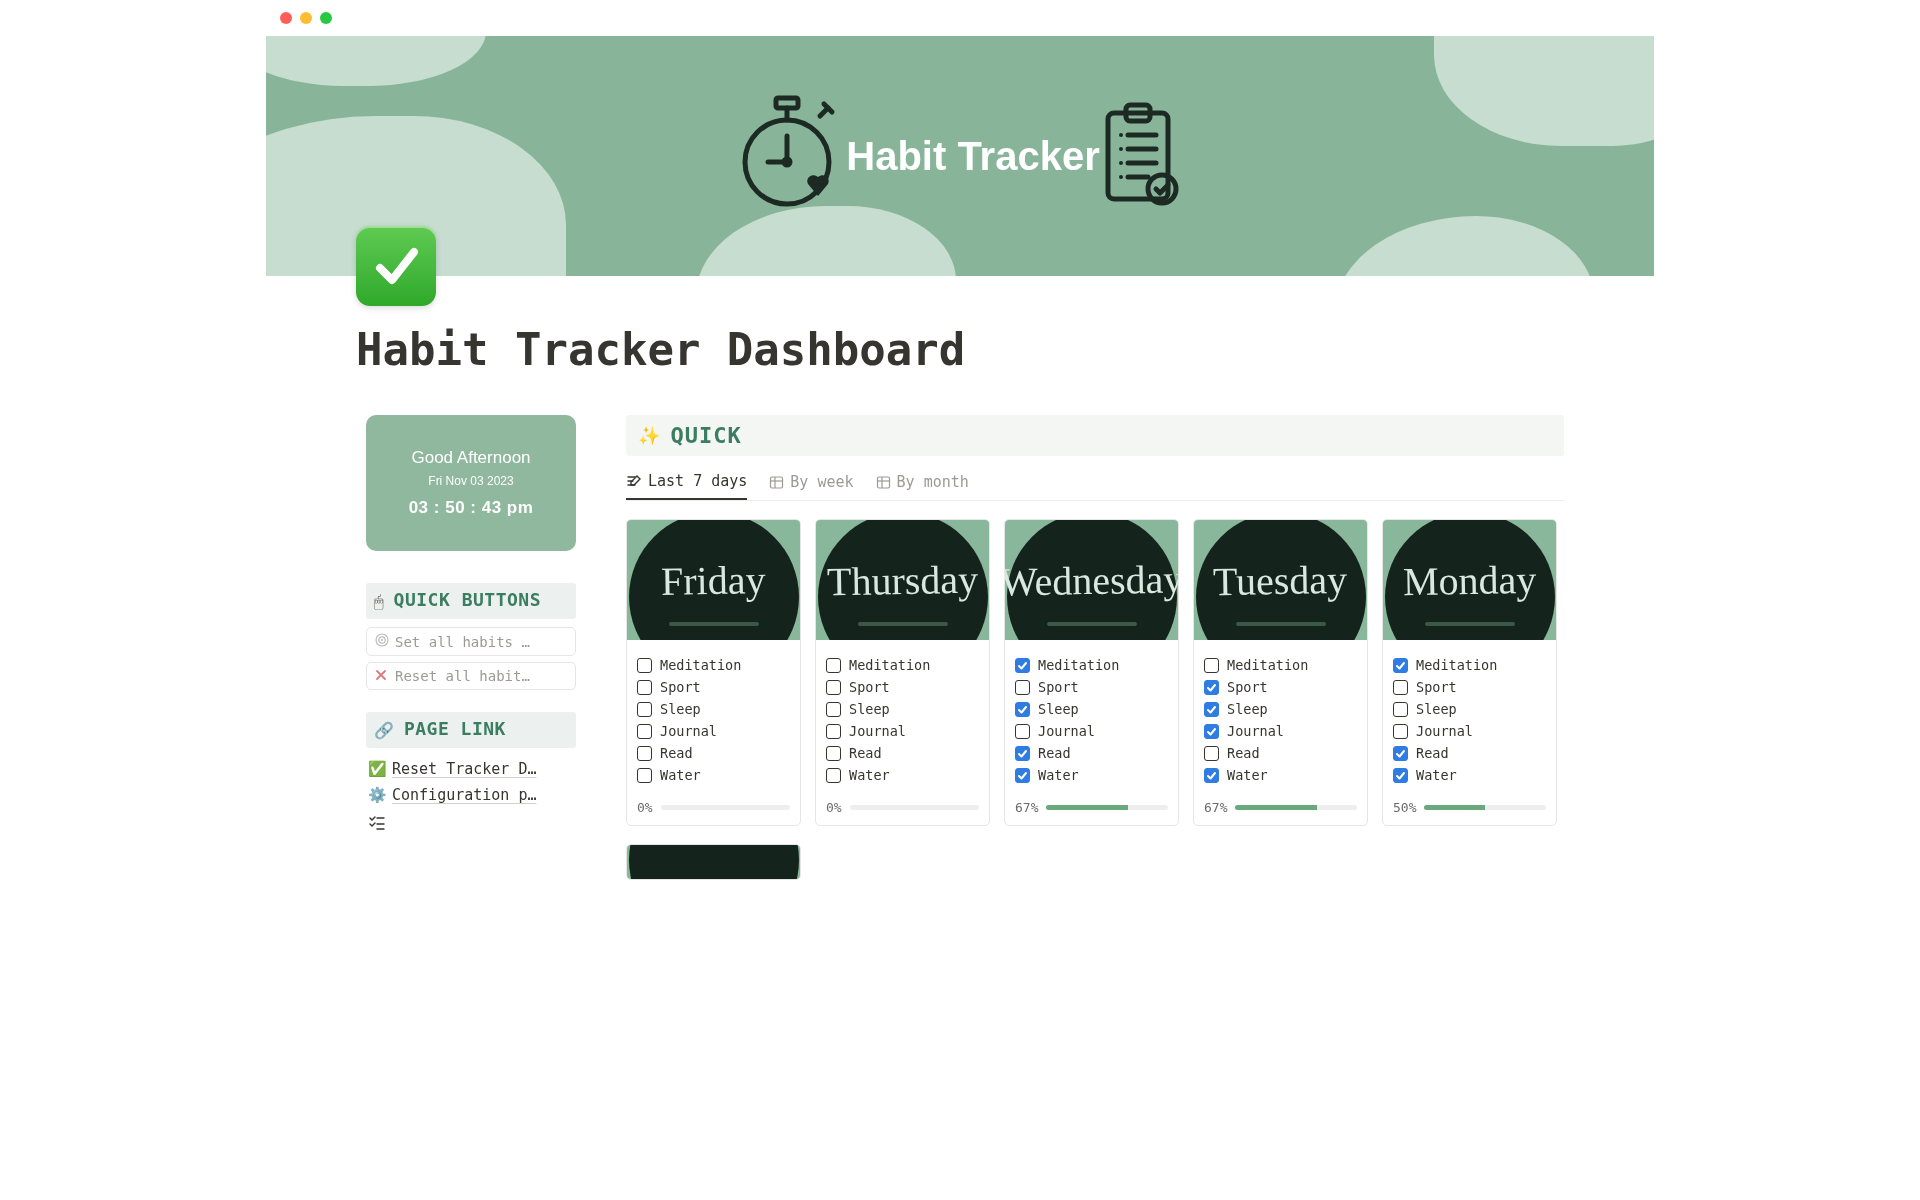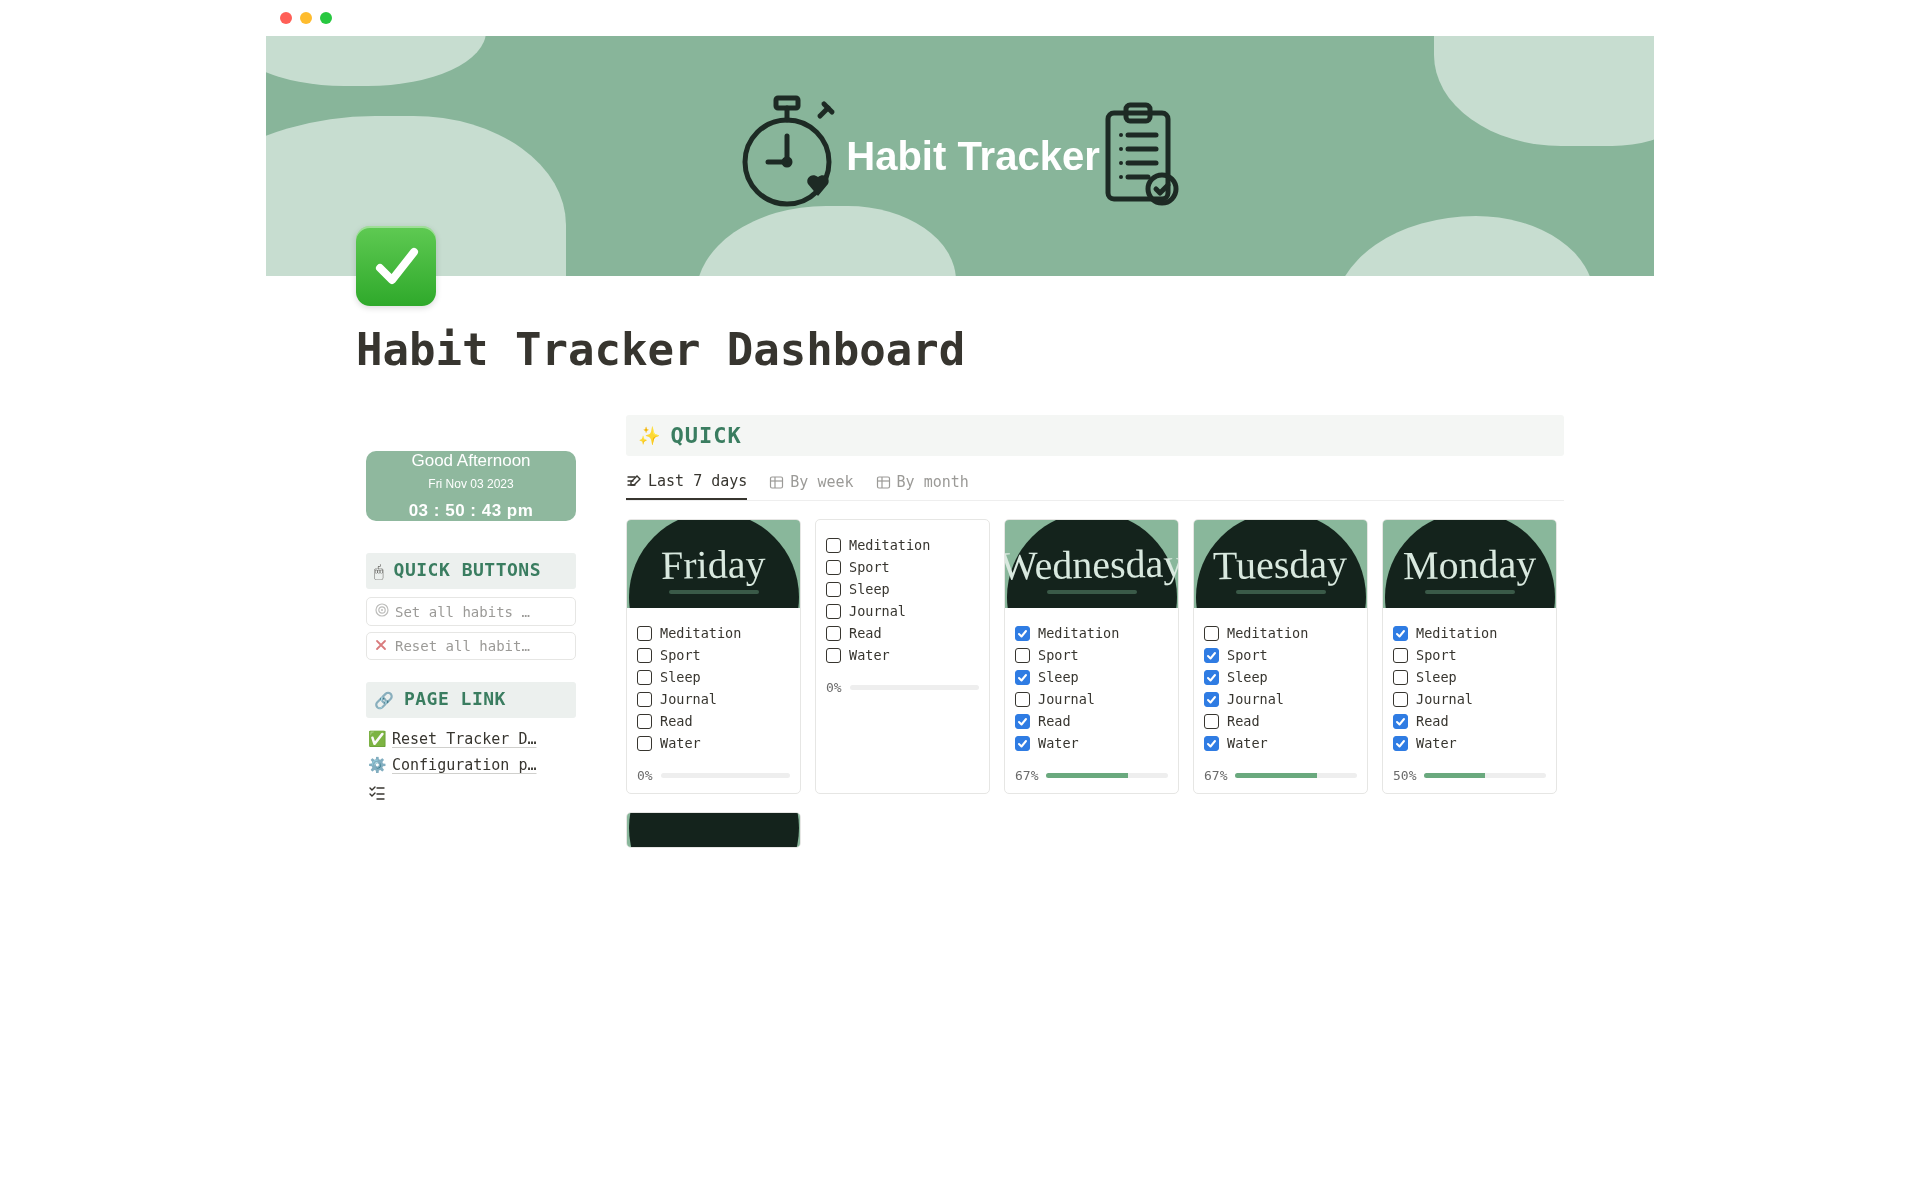--- a/index.html
+++ b/index.html
@@ -73,24 +73,23 @@
   gap: 50px;
   padding: 40px 90px 0 100px;
   align-items: flex-start;
 }
 .sidebar { width: 210px; flex: 0 0 210px; }
 .clock-card {
   background: #8fb89e;
   color: #fff;
   border-radius: 10px;
   text-align: center;
-  padding: 0 8px;
+  padding: 33px 8px;
   font-family: -apple-system, BlinkMacSystemFont, "Segoe UI", sans-serif;
   margin-bottom: 32px;
-  margin-top: 36px;
 }
 .clock-greeting { font-size: 17px; font-weight: 500; margin-bottom: 6px; }
 .clock-date { font-size: 12px; margin-bottom: 10px; }
 .clock-time { font-size: 17px; font-weight: 600; letter-spacing: 0.5px; }
 
 .section-header {
   background: #ecf0ee;
   padding: 6px 8px 8px;
   border-radius: 3px;
   margin-bottom: 8px;
@@ -175,21 +174,21 @@
 .cards-row { display: flex; gap: 14px; }
 .day-card {
   width: 175px;
   border: 1px solid #e6e6e4;
   border-radius: 5px;
   overflow: hidden;
   background: #fff;
   flex: 0 0 auto;
 }
 .day-cover {
-  height: 88px;
+  height: 120px;
   background: #89b79b;
   position: relative;
   overflow: hidden;
   display: flex;
   align-items: center;
   justify-content: center;
 }
 .day-cover .circle {
   position: absolute;
   width: 170px; height: 170px;
@@ -442,20 +441,25 @@
             </div>
           </div>
           <div class="pct-row">
             <span>0%</span>
             <div class="pbar">
               <div class="pbar-fill" style="width:0%"></div>
             </div>
           </div>
         </div>
         <div class="day-card">
+          <div class="day-cover">
+            <div class="circle"></div>
+            <div class="day-name">Thursday</div>
+            <div class="uline"></div>
+          </div>
           <div class="habit-list">
             <div class="habit-item">
               <span class="cb"></span>
               <span>Meditation</span>
             </div>
             <div class="habit-item">
               <span class="cb"></span>
               <span>Sport</span>
             </div>
             <div class="habit-item">

